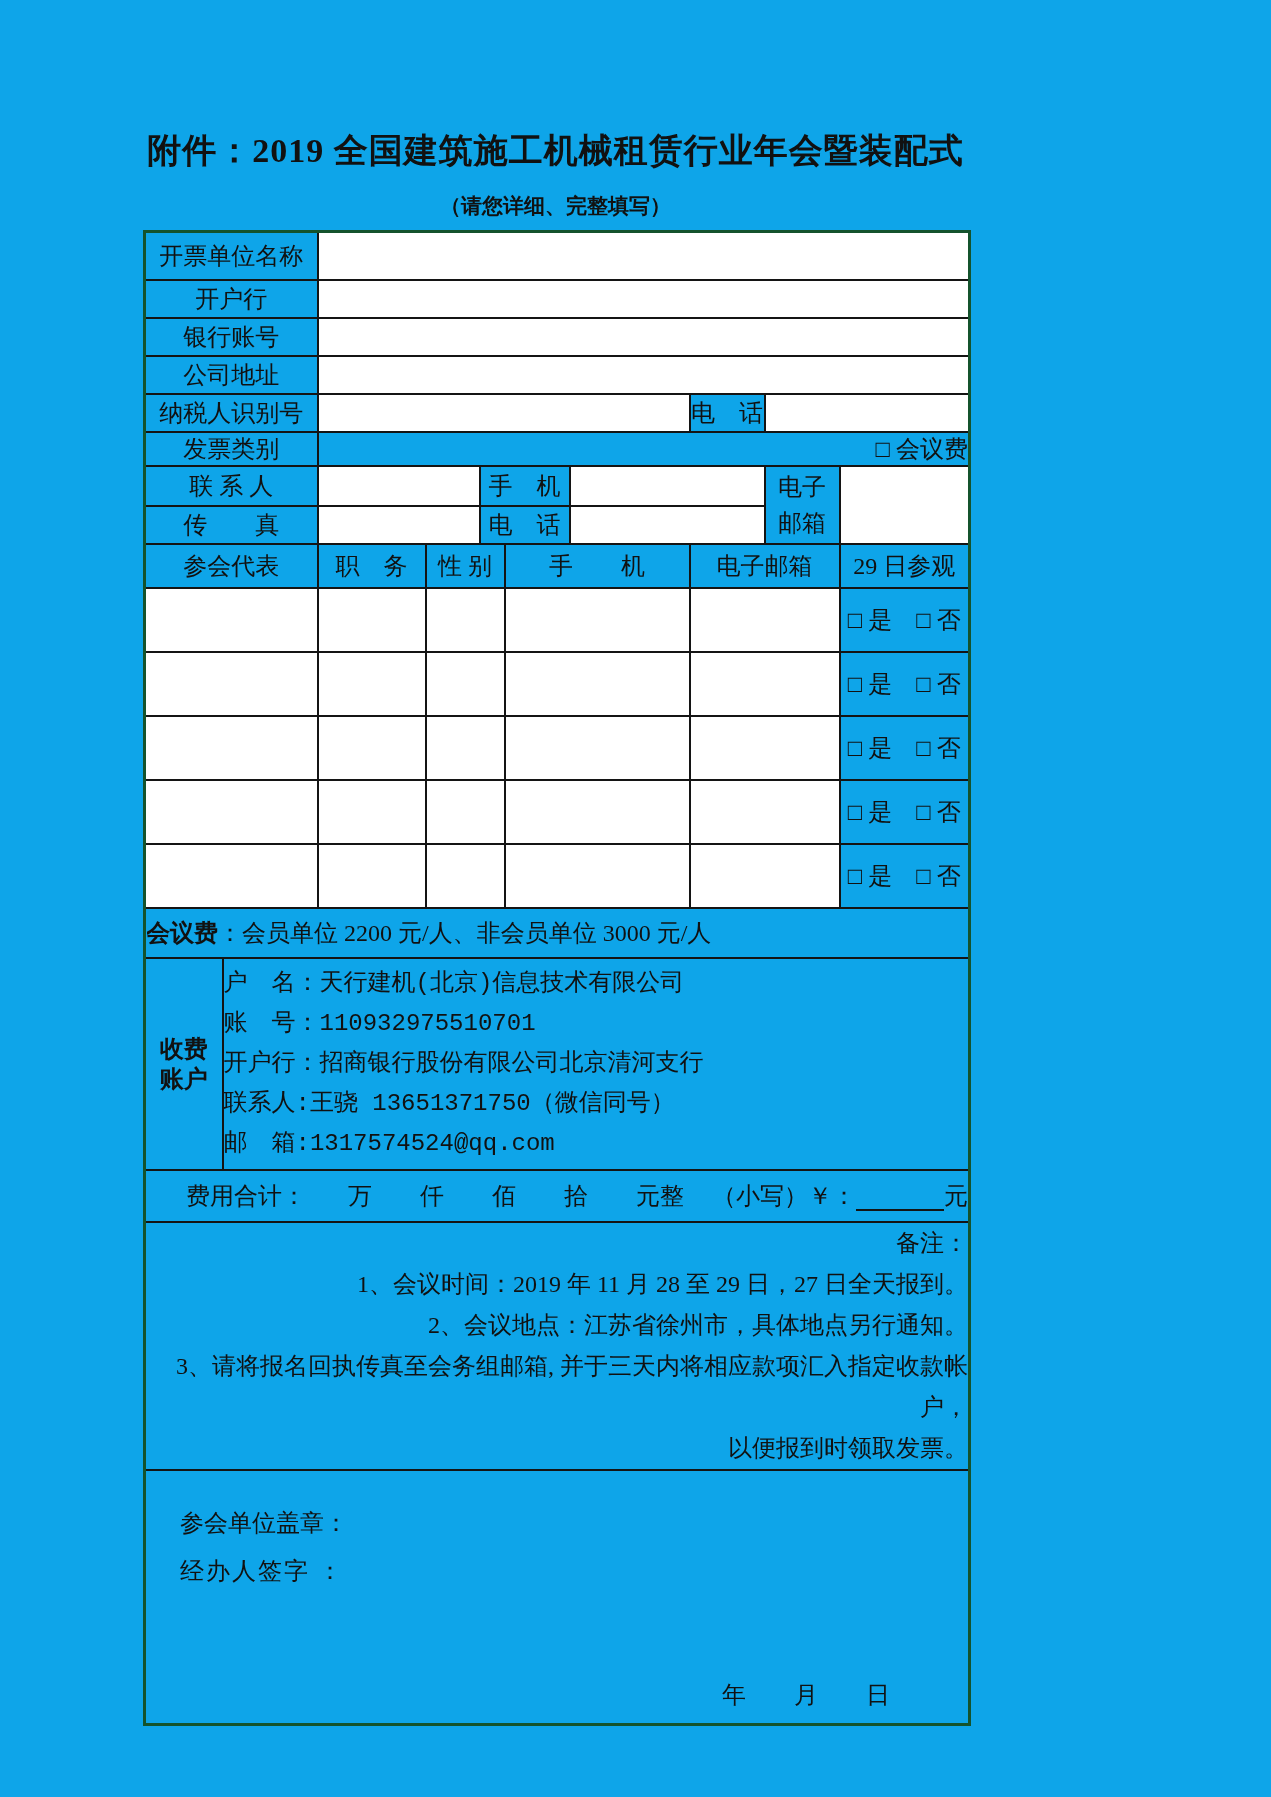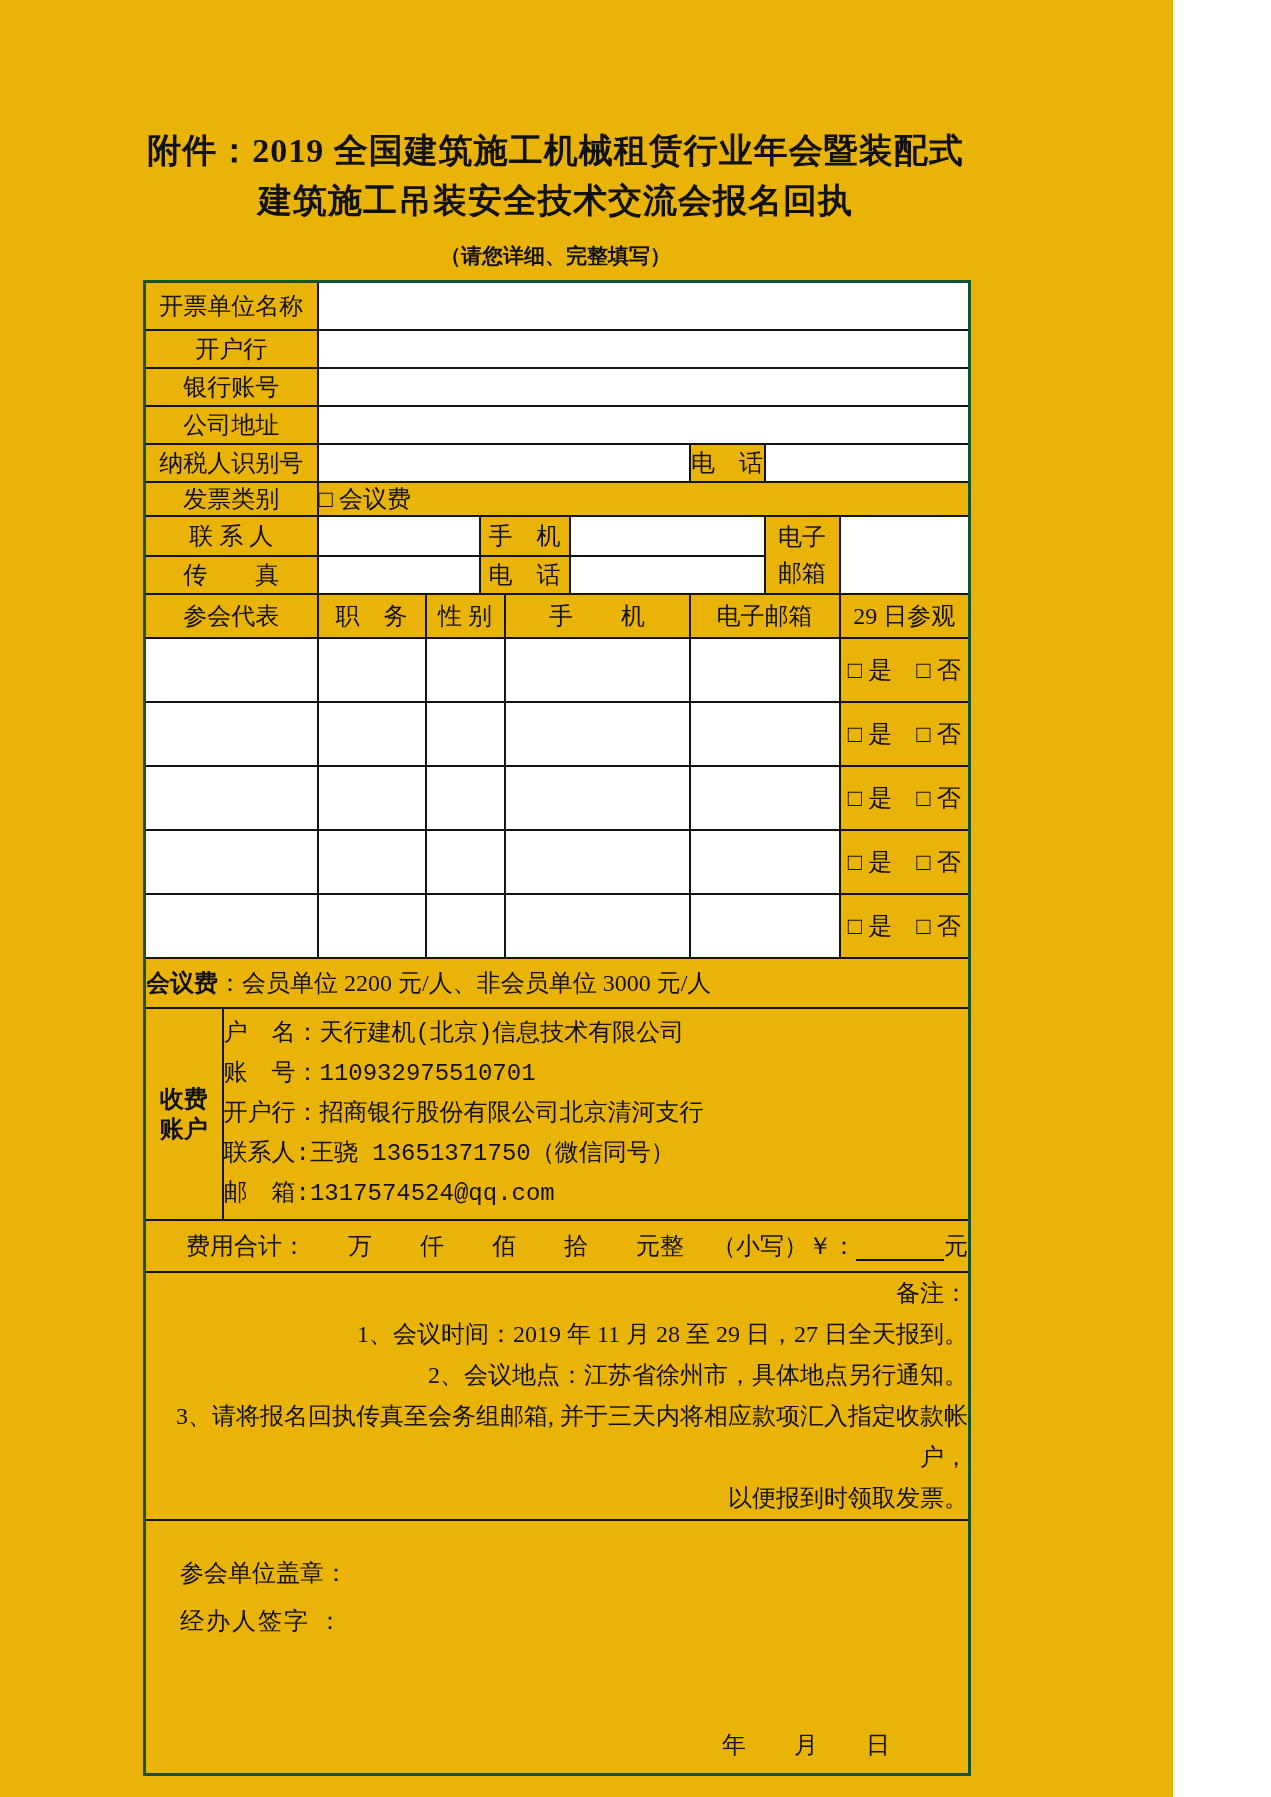--- a/index.html
+++ b/index.html
@@ -1,33 +1,33 @@
 <!DOCTYPE html>
 <html><head>
 <meta charset="utf-8">
 <style>
   html,body{margin:0;padding:0;background:#ffffff;}
   .page{
-    width:1173px;height:1797px;background:#eab308;overflow:hidden;
+    width:1271px;height:1797px;background:#0ea5e9;overflow:hidden;
     font-family:"Liberation Serif","DejaVu Serif",serif;color:#111;
   }
   .title-block{width:825px;margin:0 0 0 143px;padding-top:126px;text-align:center;}
   .title-line{font-size:34px;font-weight:bold;line-height:50px;letter-spacing:1px;}
   .subtitle{font-size:21px;font-weight:bold;line-height:30px;margin-top:15px;}
   table.form{
     border-collapse:collapse;table-layout:fixed;width:825px;
     margin:9px 0 0 143px;border:3px solid #14532d;
   }
   table.form td{
     border:2px solid #141414;padding:0;font-size:24px;line-height:30px;
     vertical-align:middle;overflow:hidden;
   }
   td.lbl{text-align:center;}
   td.blank{background:#fff;}
-  td.left-pad{padding-left:56px;text-align:left;}
+  td.left-pad{padding-left:56px;text-align:right;}
   td.center{text-align:center;margin-left:9px;}
   .email-lbl div{text-align:center;line-height:36px;}
   td.fee-cell{padding-left:10px;text-align:left;border-radius:24px;}
   .bold{font-weight:bold;}
   td.acct-lbl{text-align:center;font-weight:bold;font-size:25px;line-height:40px;}
   td.acct-body{padding:10px 0 0 28px;vertical-align:top;text-align:left;font-family:Liberation Mono, monospace;}
   .acct-line{line-height:40px;}
   td.total-cell{padding-left:12px;text-align:right;}
   .total-label{margin-right:42px;}
   .total-small{margin-left:28px;}
@@ -39,21 +39,20 @@
   .sign-line{margin:16px 0 0 34px;line-height:32px;letter-spacing:2px;}
   .date-line{margin-top:92px;text-align:right;padding-right:78px;line-height:32px;}
 </style>
 </head>
 <body>
 
 <div class="page">
 
   <div class="title-block">
     <div class="title-line">附件：2019 全国建筑施工机械租赁行业年会暨装配式</div>
-    <div class="title-line">建筑施工吊装安全技术交流会报名回执</div>
     <div class="subtitle">（请您详细、完整填写）</div>
   </div>
 
   <table class="form">
     <colgroup>
       <col style="width:78px">
         <col style="width:95px">
         <col style="width:108px">
       <col style="width:54px">
         <col style="width:25px">

